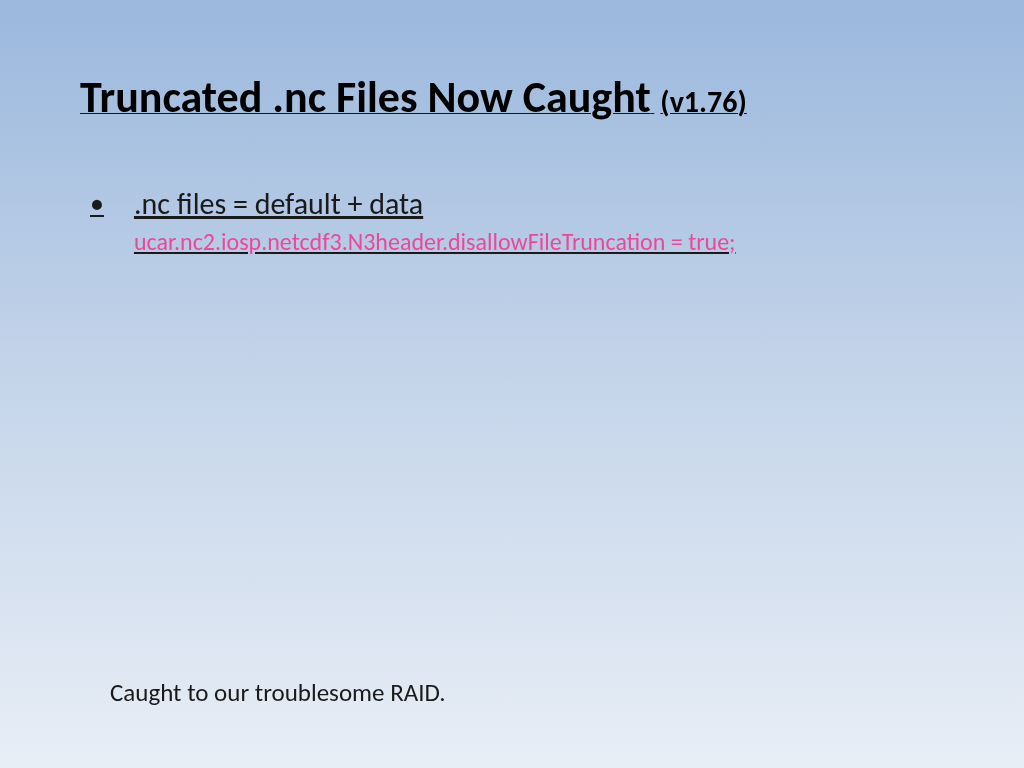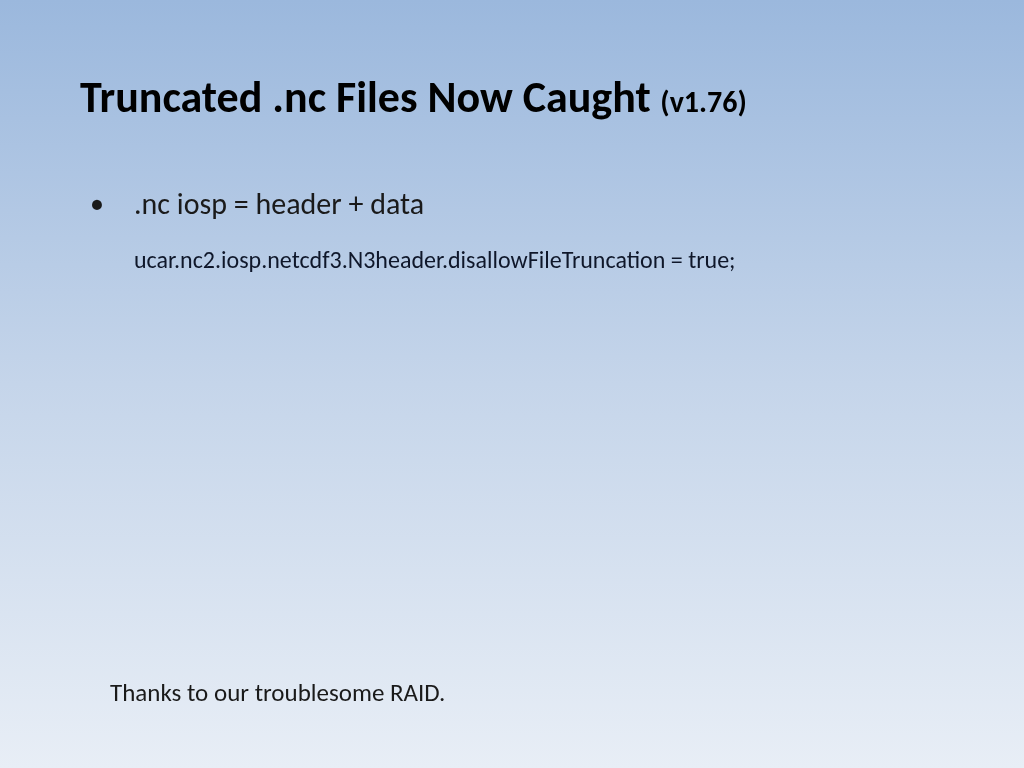--- a/index.html
+++ b/index.html
@@ -14,20 +14,21 @@
       font-family: Calibri, 'Segoe UI', Arial, sans-serif;
       color: #1a1a1a;
       overflow: hidden;
       position: relative;
     }
     .slide {
       width: 100%;
       height: 100%;
       padding: 70px 36px 40px 80px;
       position: relative;
+      text-decoration: underline;
     }
     .title-line {
       margin-bottom: 60px;
     }
     .title-main {
       font-size: 44px;
       font-weight: bold;
       color: #000;
       display: inline;
     }
@@ -61,23 +62,23 @@
       line-height: 1.3;
     }
     .line-sub1 {
       font-size: 27px;
       color: #1a1a1a;
       line-height: 1.4;
       margin-top: 2px;
     }
     .line-sub2 {
       font-size: 24px;
-      color: #0f172a;
+      color: #ec4899;
       line-height: 1.4;
-      margin-top: 20px;
+      margin-top: 2px;
     }
     .footer-note {
       position: absolute;
       bottom: 60px;
       left: 110px;
       font-size: 25px;
       color: #1a1a1a;
     }
   </style>
 </head>
@@ -86,20 +87,20 @@
 <div class="slide">
   <div class="title-line">
     <span class="title-main">Truncated .nc Files Now Caught</span>
     <span class="title-version">(v1.76)</span>
   </div>
 
   <div class="content">
     <div class="bullet-item">
       <span class="bullet">•</span>
       <div class="bullet-text">
-        <div class="line-main">.nc iosp = header + data</div>
+        <div class="line-main">.nc files = default + data</div>
         <div class="line-sub2">ucar.nc2.iosp.netcdf3.N3header.disallowFileTruncation = true;</div>
       </div>
     </div>
   </div>
 
-  <div class="footer-note">Thanks to our troublesome RAID.</div>
+  <div class="footer-note">Caught to our troublesome RAID.</div>
 </div>
 
 </body></html>

